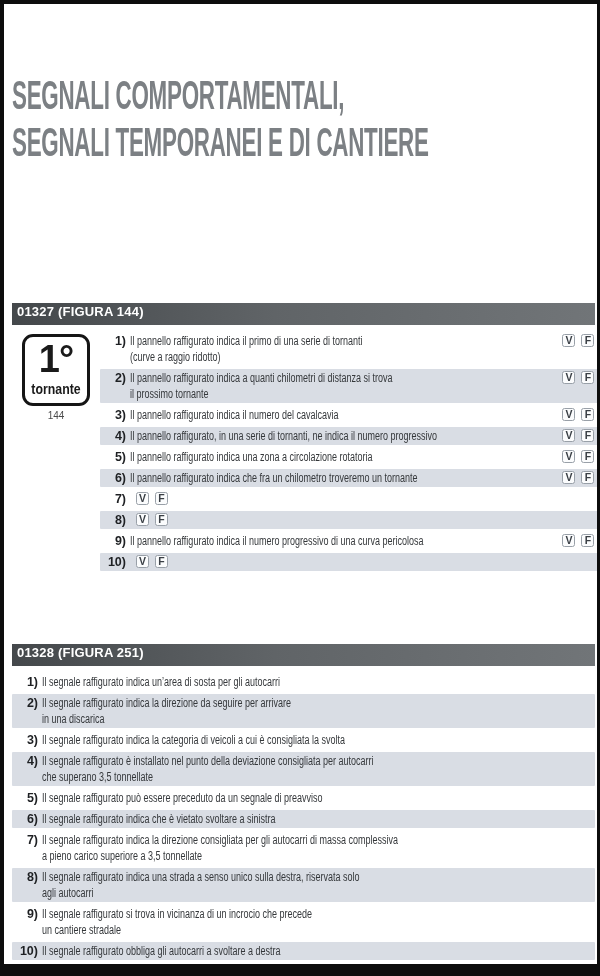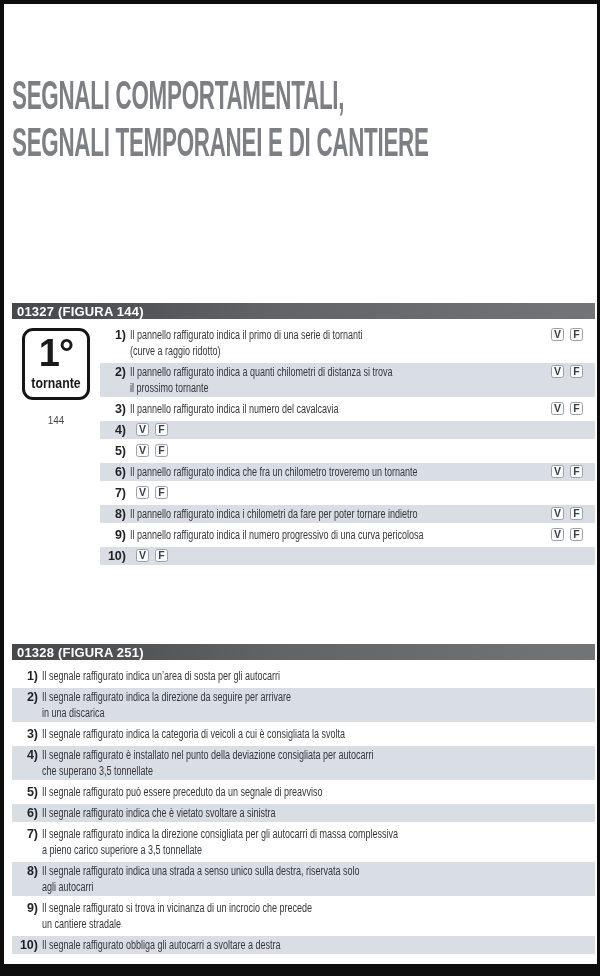--- a/index.html
+++ b/index.html
@@ -33,21 +33,21 @@
     transform-origin: 0 0;
     white-space: nowrap;
   }
 
   
   .quiz-section { position: absolute; left: 8px; width: 583px; }
   .section-1 { top: 299px; }
   .section-2 { top: 640px; }
 
   .section-header {
-    height: 16px;
+    height: 22px;
     background: linear-gradient(90deg, #44484b 0%, #606467 45%, #717578 100%);
     color: #ffffff;
     font-weight: bold;
     font-size: 13px;
     line-height: 18px;
     padding-left: 5px;
     letter-spacing: 0.2px;
   }
 
   .section-body { display: flex; margin-top: 7px; }
@@ -73,21 +73,21 @@
     font-weight: bold;
     font-size: 14px;
     color: #1a1a1a;
     transform: scaleX(0.88);
     transform-origin: 50% 0;
     margin-top: 1px;
   }
   .sign-arrow-truck { width: 68px; height: 114px; padding-top: 12px; }
   .sign-arrow-truck svg { display: block; margin: 0 auto; }
   .sign-arrow-truck .truck-svg { margin-top: 20px; }
-  .sign-caption { font-size: 10px; color: #4a4a4a; margin-top: 15px; }
+  .sign-caption { font-size: 10px; color: #4a4a4a; margin-top: 4px; }
 
   
   .rows { flex: 1; display: flex; flex-direction: column; gap: 3px; }
   .row { display: flex; align-items: flex-start; padding: 1px 12px 1px 0; border-radius: 1px; }
   .row.shaded { background: #d9dde4; }
 
   .qnum {
     flex: none;
     width: 26px;
     text-align: right;
@@ -181,27 +181,37 @@
                 <div class="qline">Il pannello raffigurato indica il numero del cavalcavia</div>
               </div>
             </div>
             <div class="vf">
               <div class="vf-box">V</div>
               <div class="vf-box">F</div>
             </div>
           </div>
           <div class="row shaded">
             <div class="qnum">4)</div>
+            <div class="qtext">
+              <div class="qtext-inner">
+                <div class="qline">Il pannello raffigurato, in una serie di tornanti, ne indica il numero progressivo</div>
+              </div>
+            </div>
             <div class="vf">
               <div class="vf-box">V</div>
               <div class="vf-box">F</div>
             </div>
           </div>
           <div class="row">
             <div class="qnum">5)</div>
+            <div class="qtext">
+              <div class="qtext-inner">
+                <div class="qline">Il pannello raffigurato indica una zona a circolazione rotatoria</div>
+              </div>
+            </div>
             <div class="vf">
               <div class="vf-box">V</div>
               <div class="vf-box">F</div>
             </div>
           </div>
           <div class="row shaded">
             <div class="qnum">6)</div>
             <div class="qtext">
               <div class="qtext-inner">
                 <div class="qline">Il pannello raffigurato indica che fra un chilometro troveremo un tornante</div>
@@ -214,25 +224,20 @@
           </div>
           <div class="row">
             <div class="qnum">7)</div>
             <div class="vf">
               <div class="vf-box">V</div>
               <div class="vf-box">F</div>
             </div>
           </div>
           <div class="row shaded">
             <div class="qnum">8)</div>
-            <div class="qtext">
-              <div class="qtext-inner">
-                <div class="qline">Il pannello raffigurato indica i chilometri da fare per poter tornare indietro</div>
-              </div>
-            </div>
             <div class="vf">
               <div class="vf-box">V</div>
               <div class="vf-box">F</div>
             </div>
           </div>
           <div class="row">
             <div class="qnum">9)</div>
             <div class="qtext">
               <div class="qtext-inner">
                 <div class="qline">Il pannello raffigurato indica il numero progressivo di una curva pericolosa</div>

